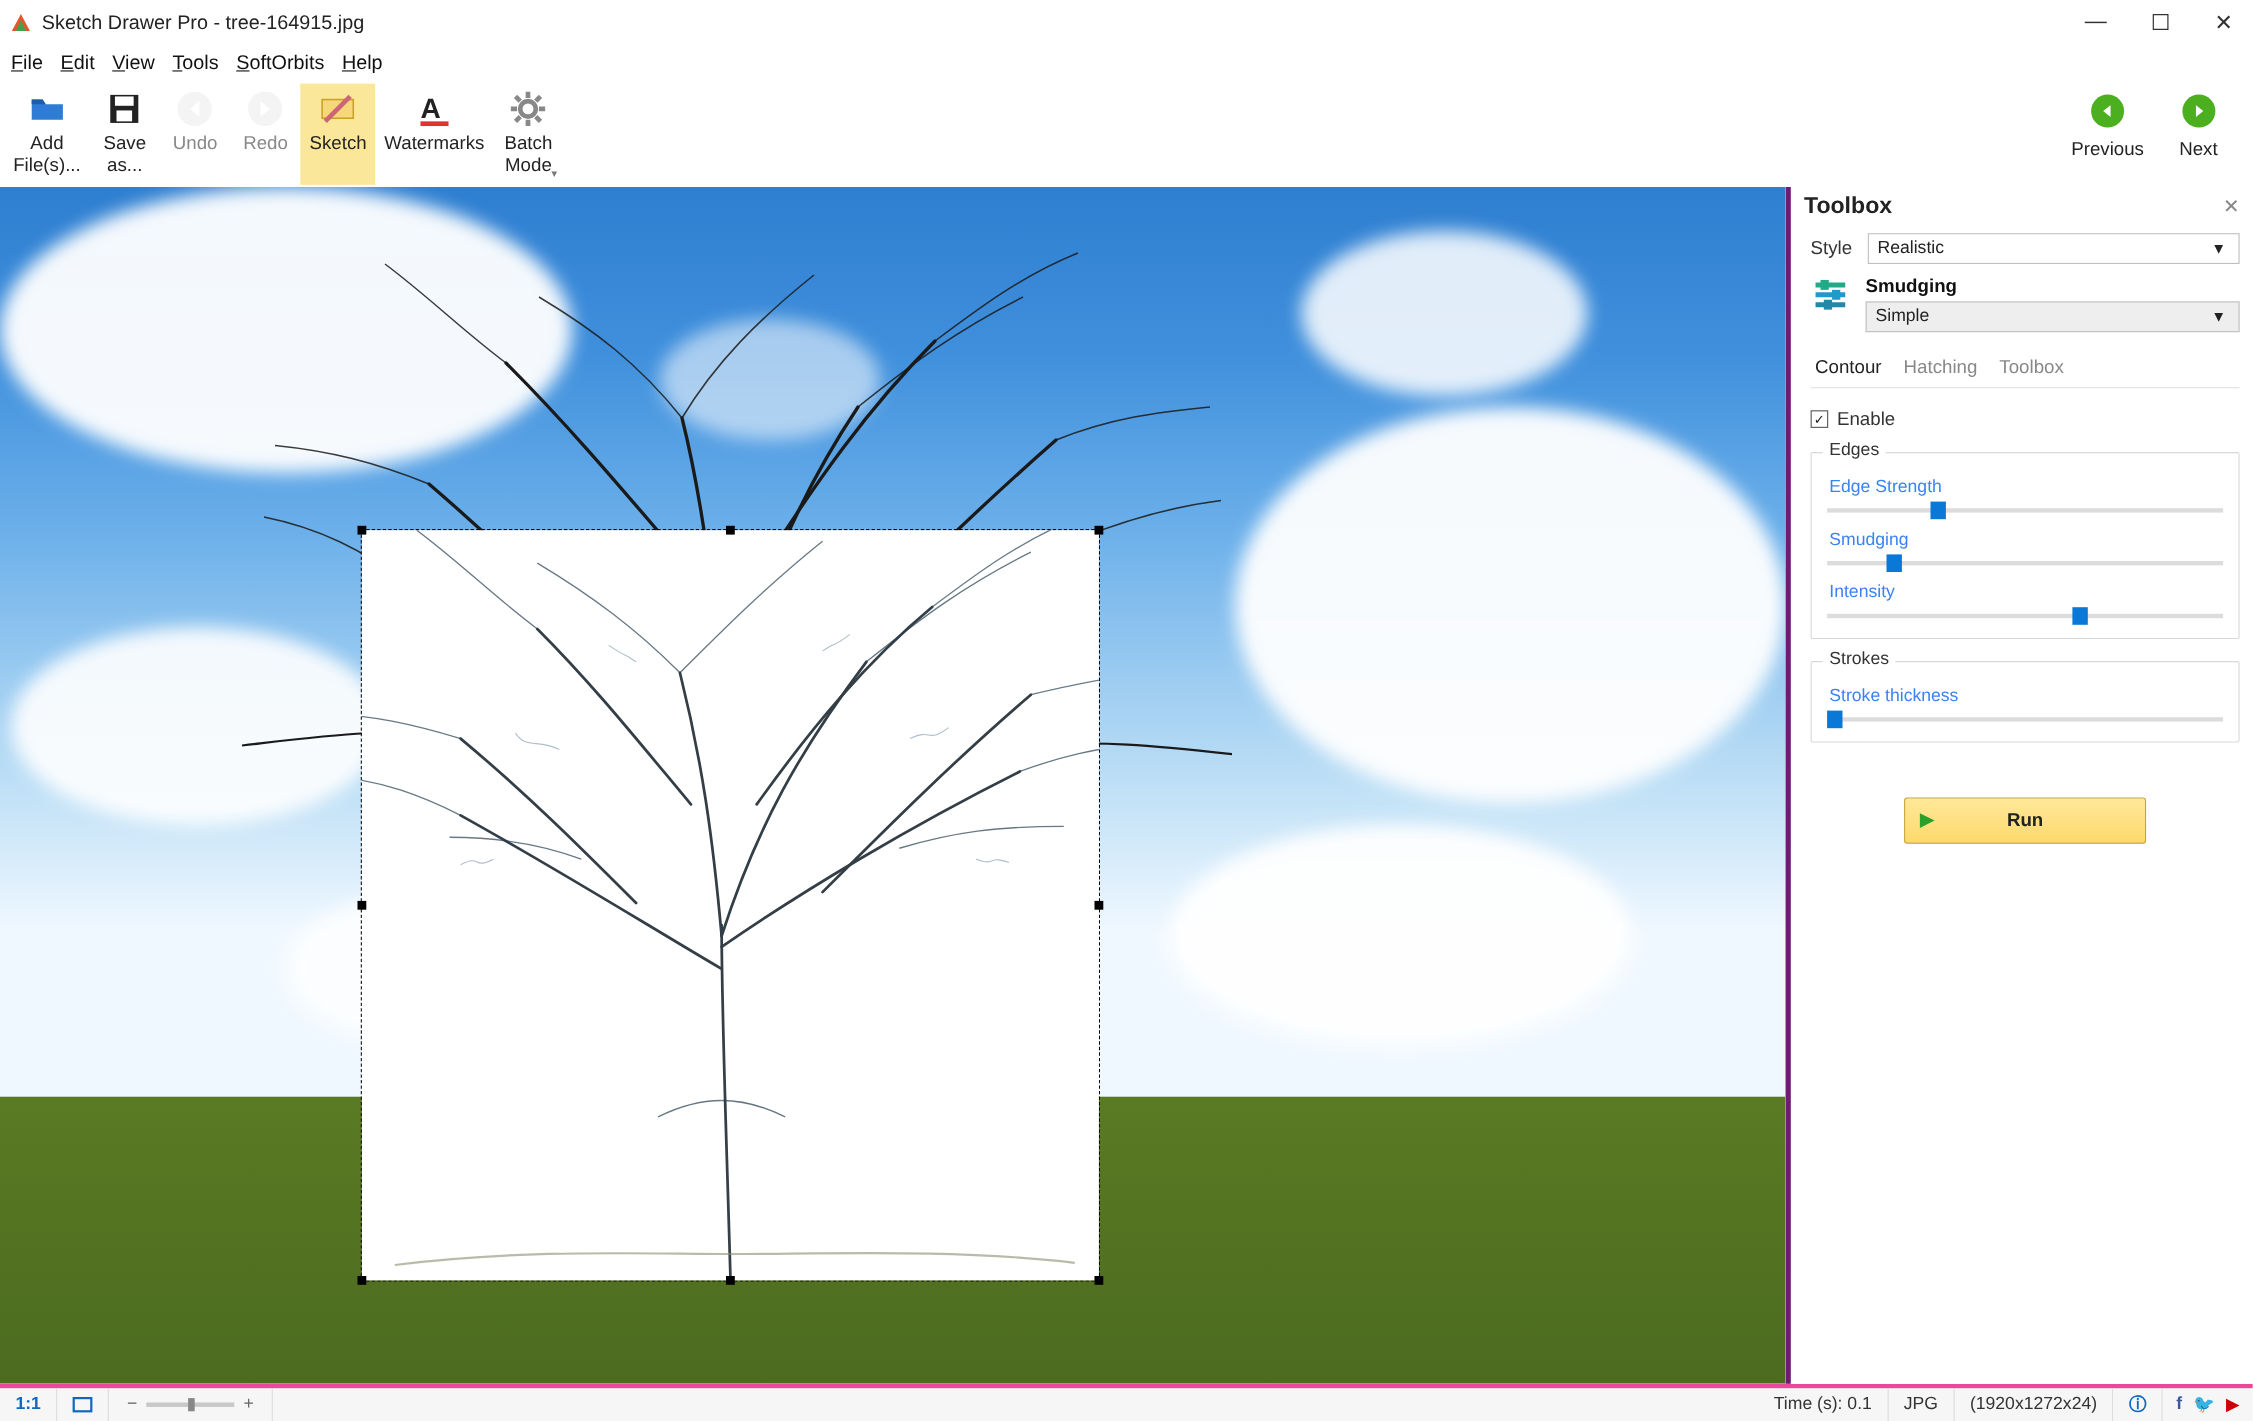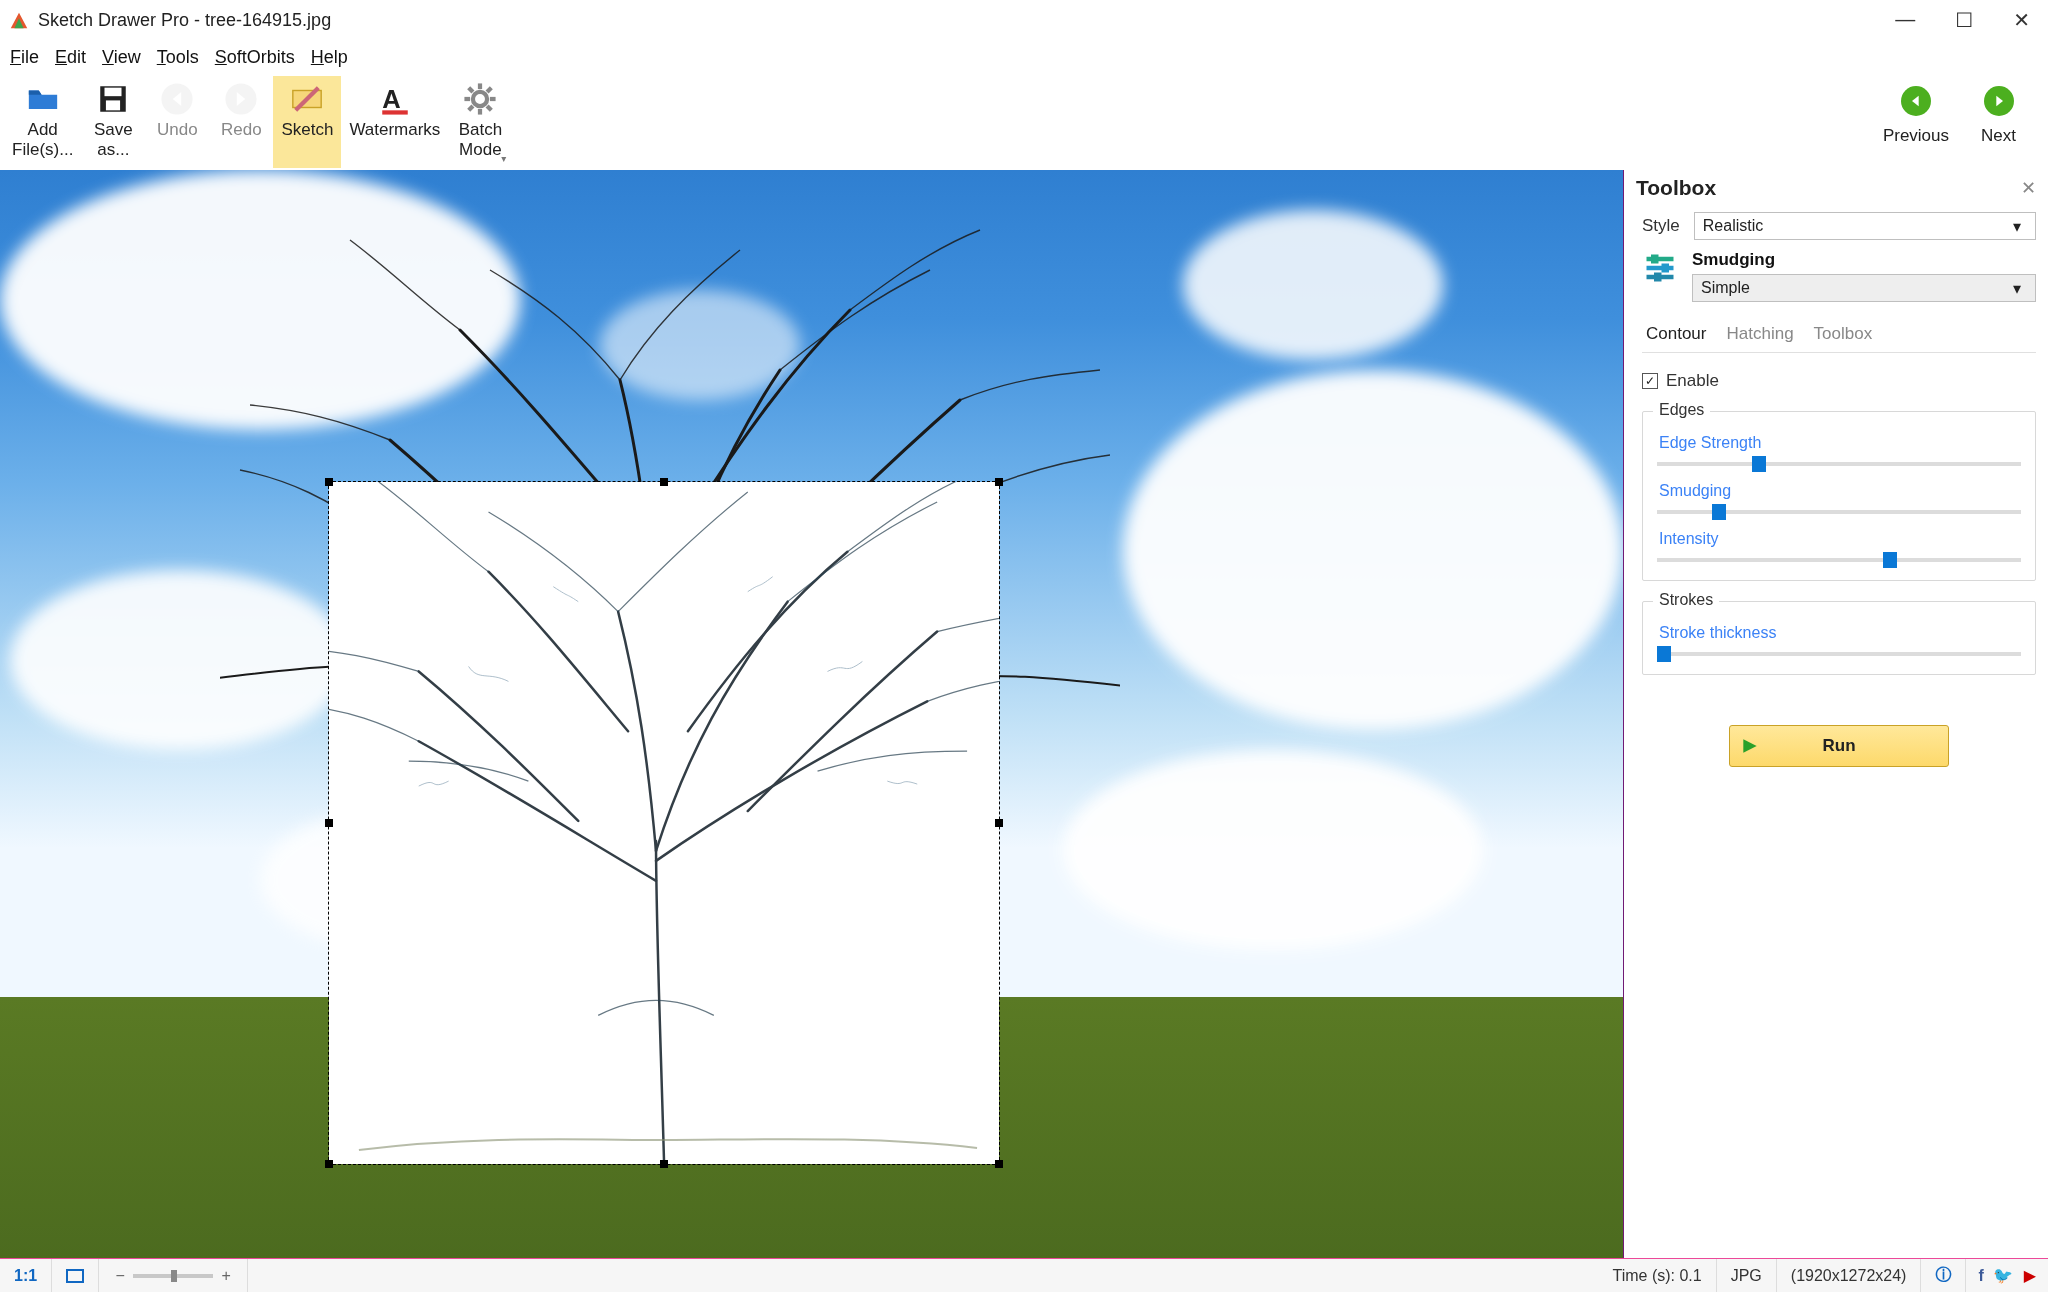--- a/index.html
+++ b/index.html
@@ -57,21 +57,21 @@
   .sel-inner { position:absolute; inset:0; background:#fff; }
   .sketch-tree { position:absolute; inset:0; }
   .handle { position:absolute; width:8px; height:8px; background:#000; }
   .handle.tl{left:-4px;top:-4px;} .handle.tm{left:calc(50% - 4px);top:-4px;} .handle.tr{right:-4px;top:-4px;}
   .handle.ml{left:-4px;top:calc(50% - 4px);} .handle.mr{right:-4px;top:calc(50% - 4px);}
   .handle.bl{left:-4px;bottom:-4px;} .handle.bm{left:calc(50% - 4px);bottom:-4px;} .handle.br{right:-4px;bottom:-4px;}
 
   .bg-tree { position:absolute; }
 
   
-  .toolbox { width: 425px; flex: 0 0 425px; border-left: 1px solid #701a75; background: #fff; display:flex; flex-direction:column; }
+  .toolbox { width: 425px; flex: 0 0 425px; border-left: 5px solid #701a75; background: #fff; display:flex; flex-direction:column; }
   .toolbox-header { display:flex; align-items:center; padding: 6px 12px; }
   .toolbox-header h3 { font-size: 21px; font-weight: 600; color:#222; }
   .toolbox-header .close { margin-left:auto; color:#888; font-size:18px; cursor:default; }
   .toolbox-body { padding: 6px 12px 12px 18px; display:flex; flex-direction:column; gap:10px; }
   .row { display:flex; align-items:center; gap:14px; }
   .row .lbl { font-size:17px; color:#333; }
   .select-like { flex:1; border:1px solid #bfbfbf; height:28px; background:#fff; display:flex; align-items:center; padding:0 8px; font-size:16px; color:#222; position:relative; }
   .select-like.gray { background:#eeeeee; }
   .select-like .chev { margin-left:auto; display:flex; align-items:center; justify-content:center; width:20px; height:100%; }
   .preset-icon { width:36px; height:36px; display:flex; align-items:center; justify-content:center; }
@@ -90,21 +90,21 @@
   .group-box .legend { position:absolute; top:-11px; left:10px; background:#fff; padding:0 6px; font-size:16px; color:#333; }
   .slider-block { margin: 6px 0 16px 0; }
   .slider-block .slider-label { font-size:16px; color:#3b82f6; margin-bottom:6px; padding-left:2px; }
   .slider-track { height:4px; background:#dcdcdc; position:relative; margin:10px 0 0 0; }
   .slider-thumb { position:absolute; top:-6px; width:14px; height:16px; background:#0a78d6; }
 
   .run-btn { width:220px; height:42px; align-self:center; margin-top:40px; background: linear-gradient(180deg,#ffe89a,#fdd96b); border:1px solid #c9a227; border-radius:3px; display:flex; align-items:center; justify-content:center; font-weight:700; font-size:17px; color:#222; position:relative; }
   .run-btn .play { position:absolute; left:10px; display:flex; align-items:center; }
 
   
-  .status-bar { height:34px; border-top:1px solid #ec4899; background:#f6f6f6; display:flex; align-items:center; font-size:16px; color:#333; }
+  .status-bar { height:34px; border-top:4px solid #ec4899; background:#f6f6f6; display:flex; align-items:center; font-size:16px; color:#333; }
   .status-cell { padding:0 14px; border-right:1px solid #ddd; height:100%; display:flex; align-items:center; gap:6px; }
   .zoom-slider { width:80px; height:4px; background:#c8c8c8; position:relative; }
   .zoom-slider .thumb { position:absolute; top:-4px; left:38px; width:6px; height:12px; background:#888; }
   .zoom-minus, .zoom-plus { width:14px; text-align:center; color:#666; }
   .ratio { color:#1067c2; font-weight:600; }
   .fit-icon { width:18px; height:14px; border:2px solid #1067c2; display:inline-block; }
   .social-icons { display:flex; gap:10px; padding:0 12px; align-items:center;}
   .social-icons span { font-size:16px; }
   .status-flex { flex:1; }
 </style>

